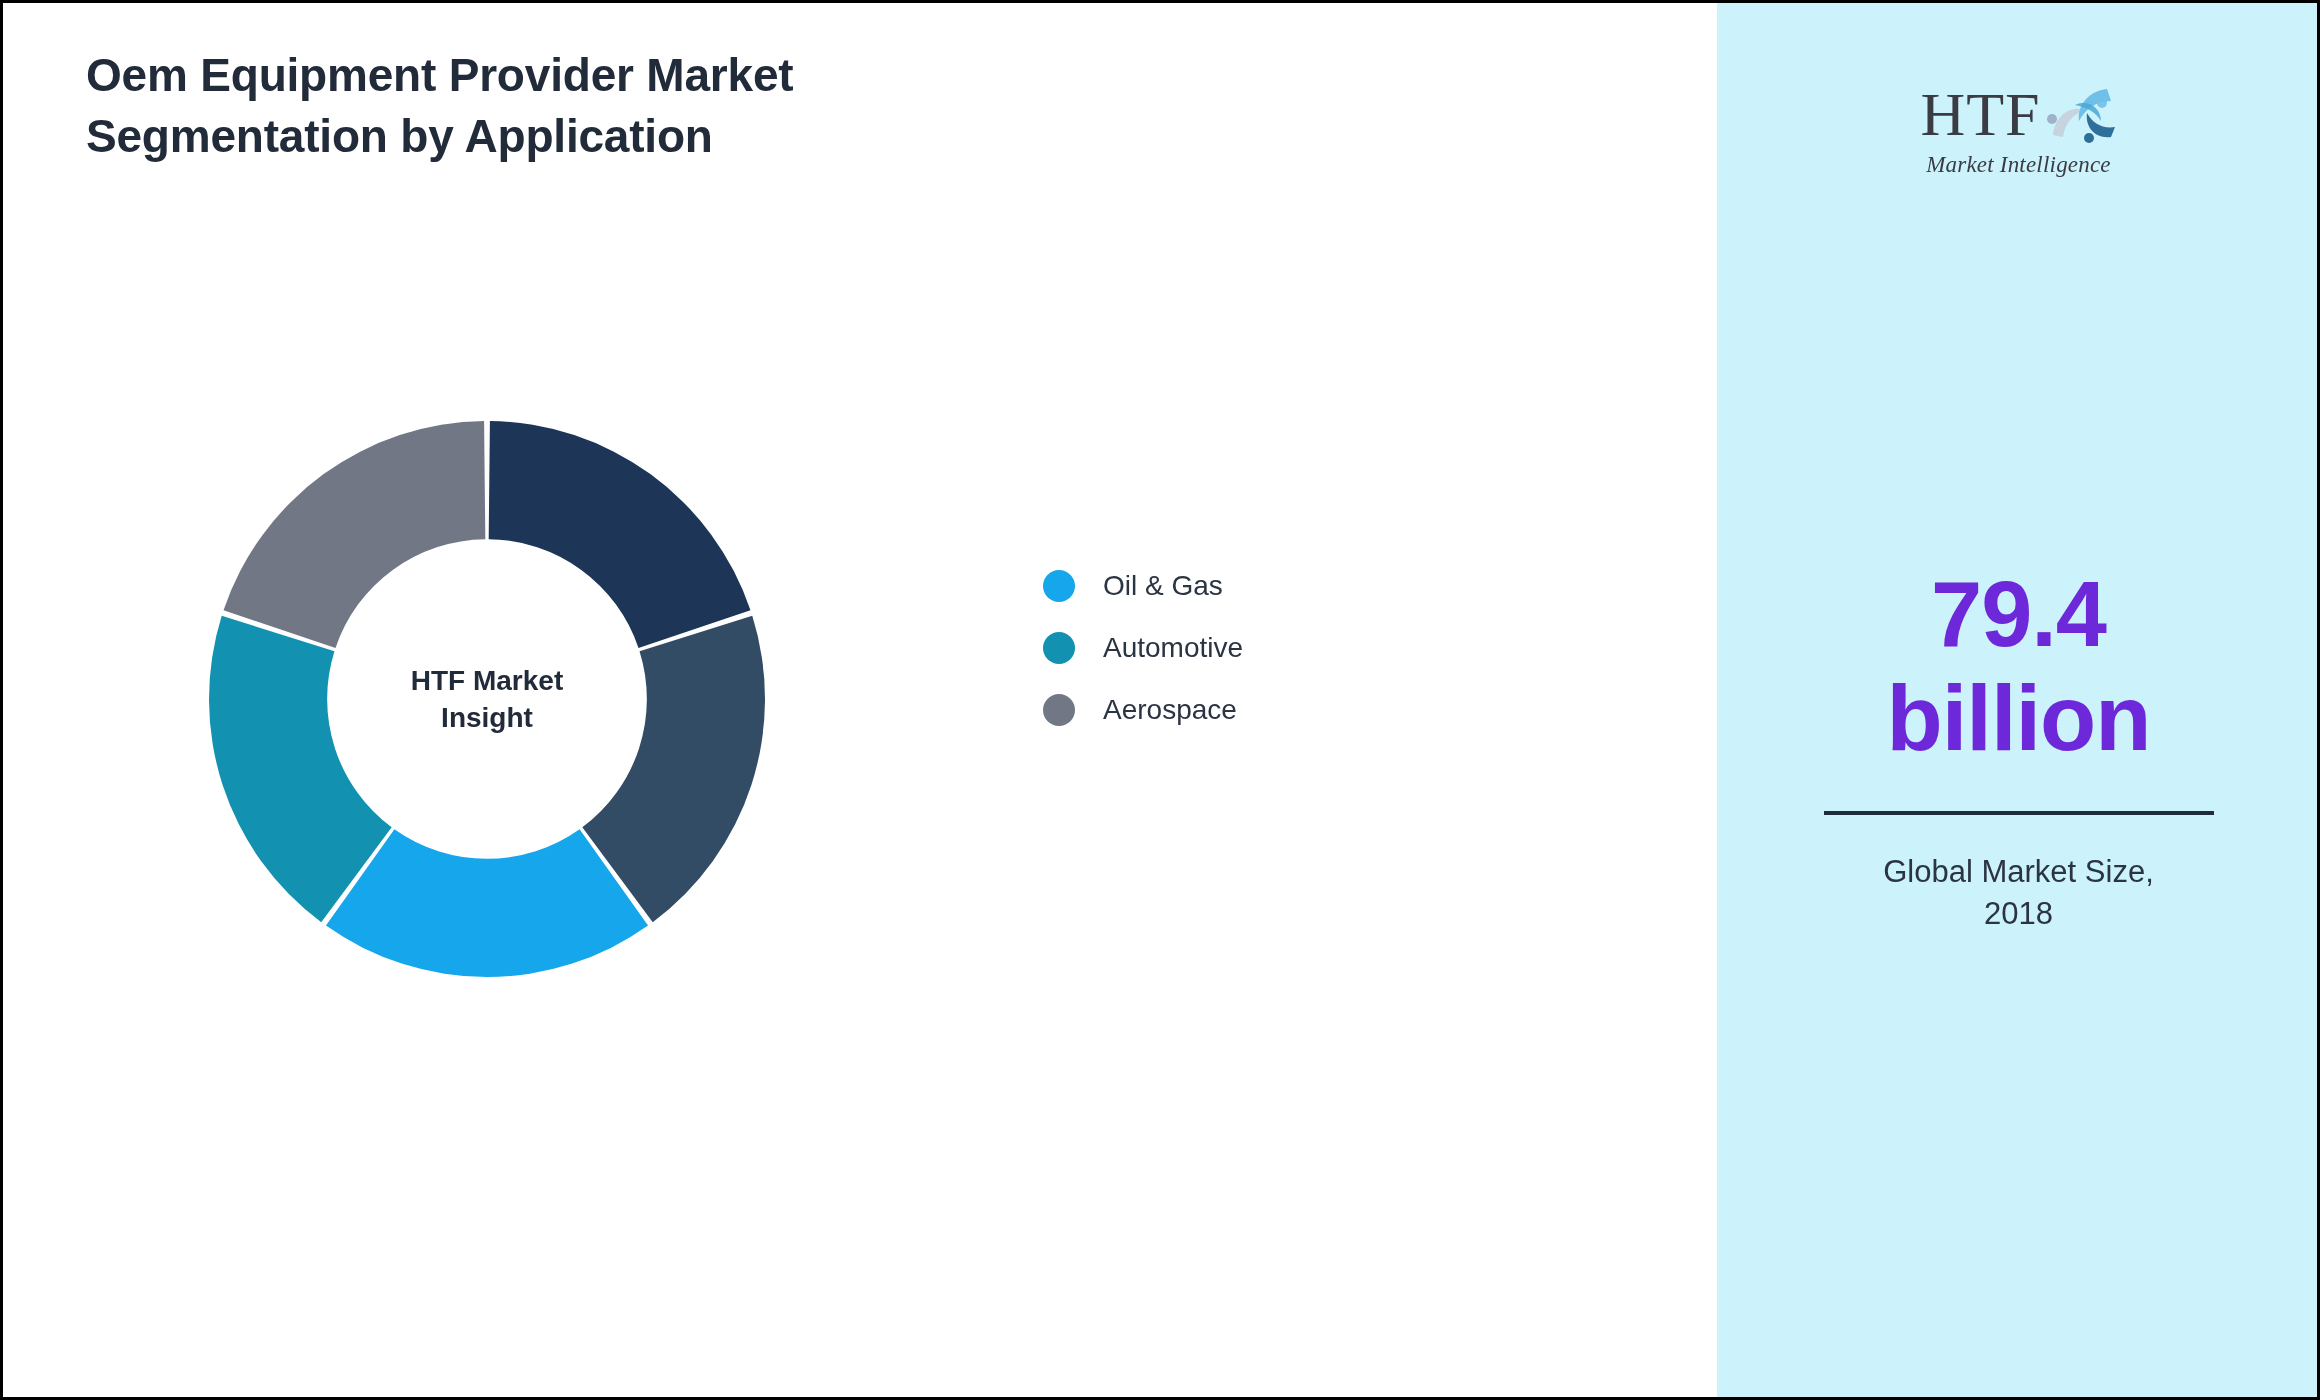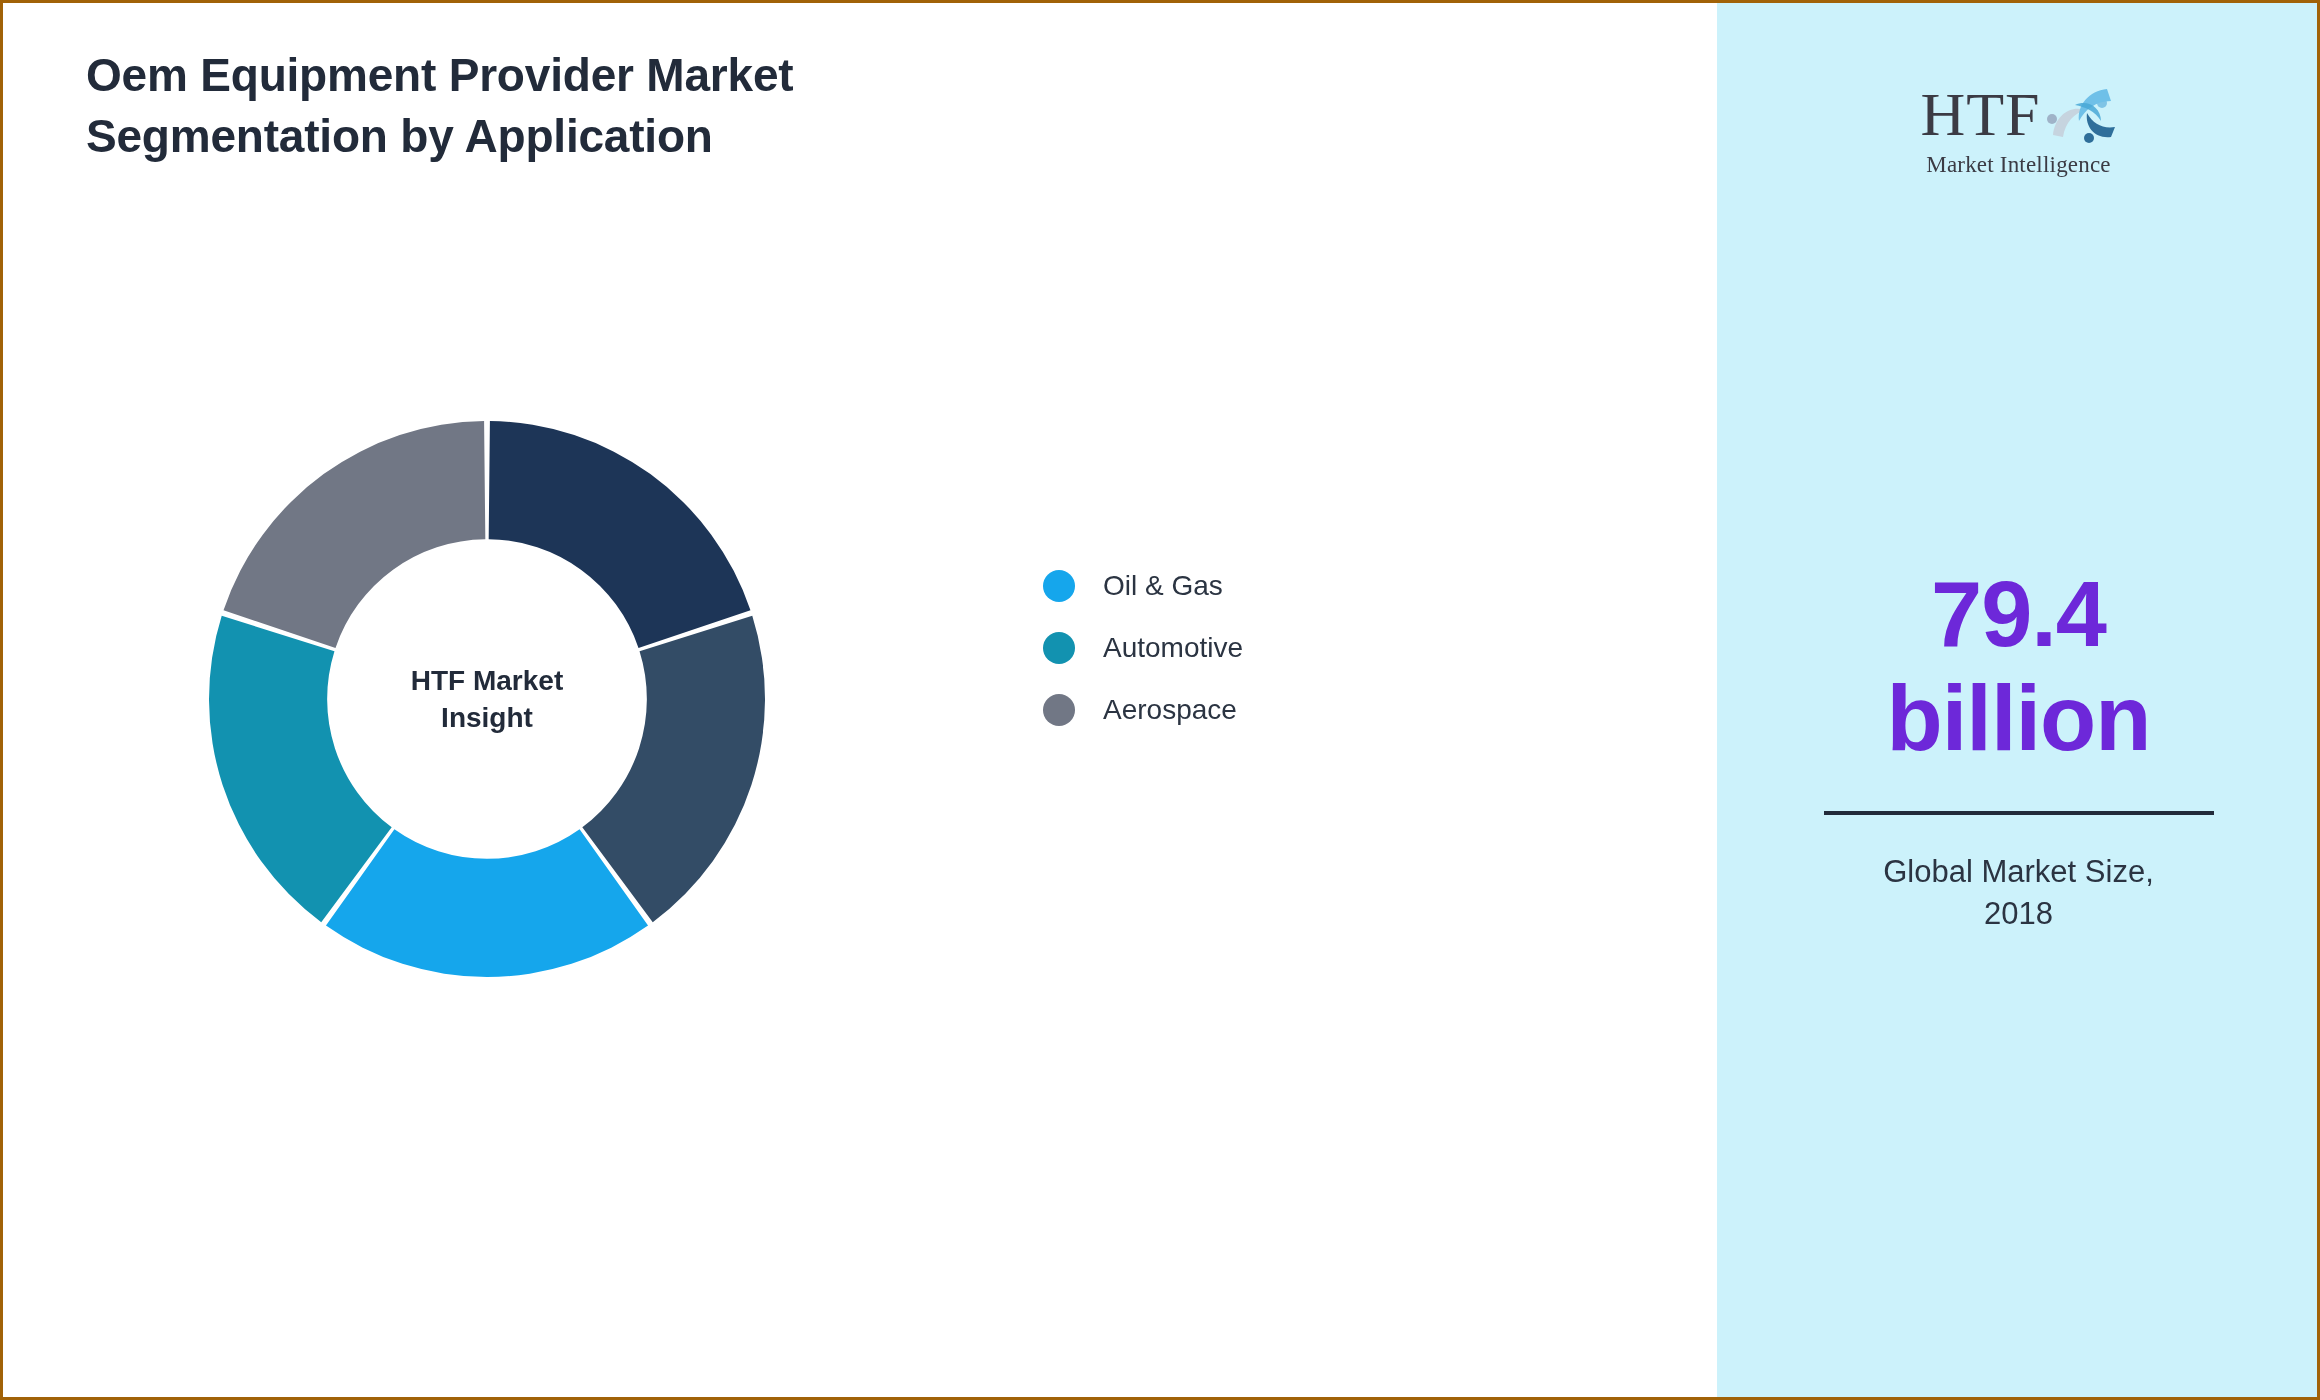--- a/index.html
+++ b/index.html
@@ -11,21 +11,21 @@
   body {
     font-family: "Liberation Sans", sans-serif;
   }
   #canvas {
     position: relative;
     width: 2320px;
     height: 1400px;
     background: #ffffff;
     overflow: hidden;
     box-sizing: border-box;
-    border: 3px solid #a16207;
+    border: 3px solid #000000;
   }
   
   #left-panel {
     position: absolute;
     left: 0;
     top: 0;
     width: 1714px;
     height: 100%;
     background: #ffffff;
   }
@@ -124,20 +124,21 @@
     letter-spacing: 1px;
     line-height: 1;
   }
   .logo-mark { margin-left: 4px; }
   .logo-sub {
     font-family: "Liberation Serif", serif;
     font-size: 23px;
     color: #3b3b44;
     margin-top: 2px;
     letter-spacing: 0.2px;
+    font-style: italic;
   }
   #stat-block {
     position: absolute;
     left: 50%;
     top: 560px;
     transform: translateX(-50%);
     width: 420px;
     text-align: center;
   }
   #stat-value {

